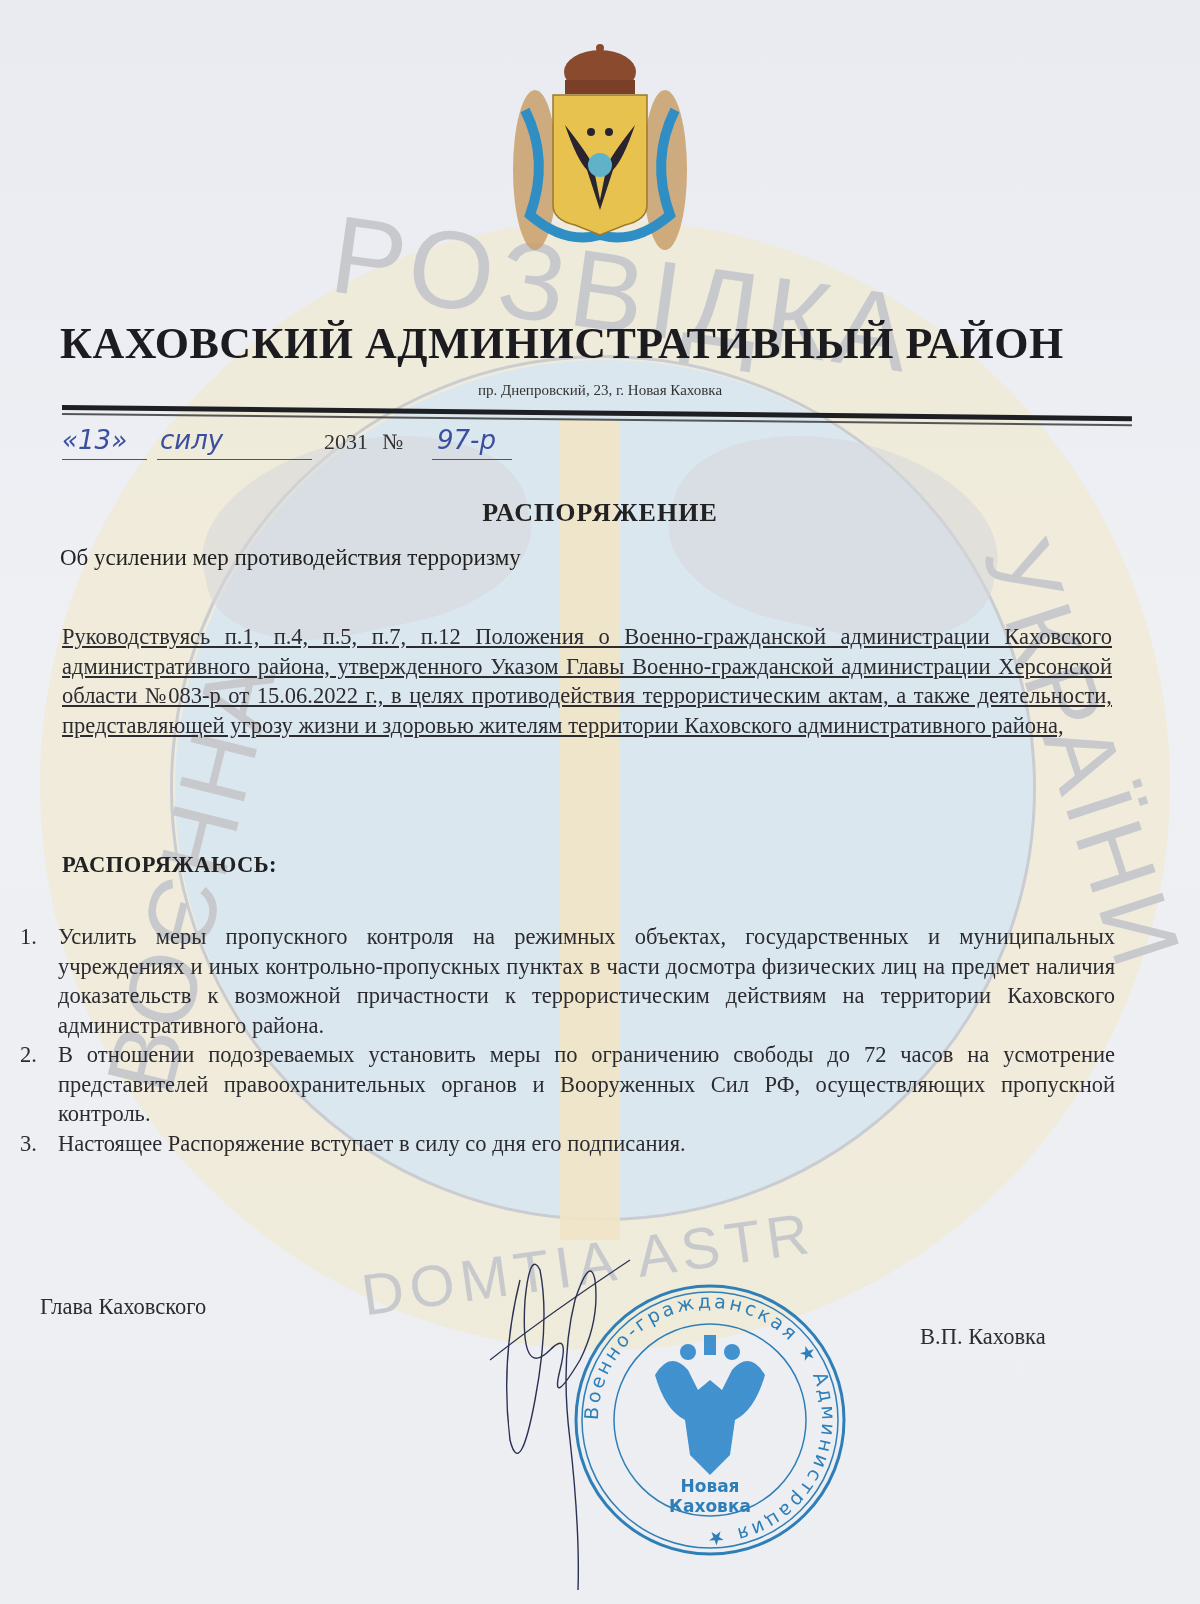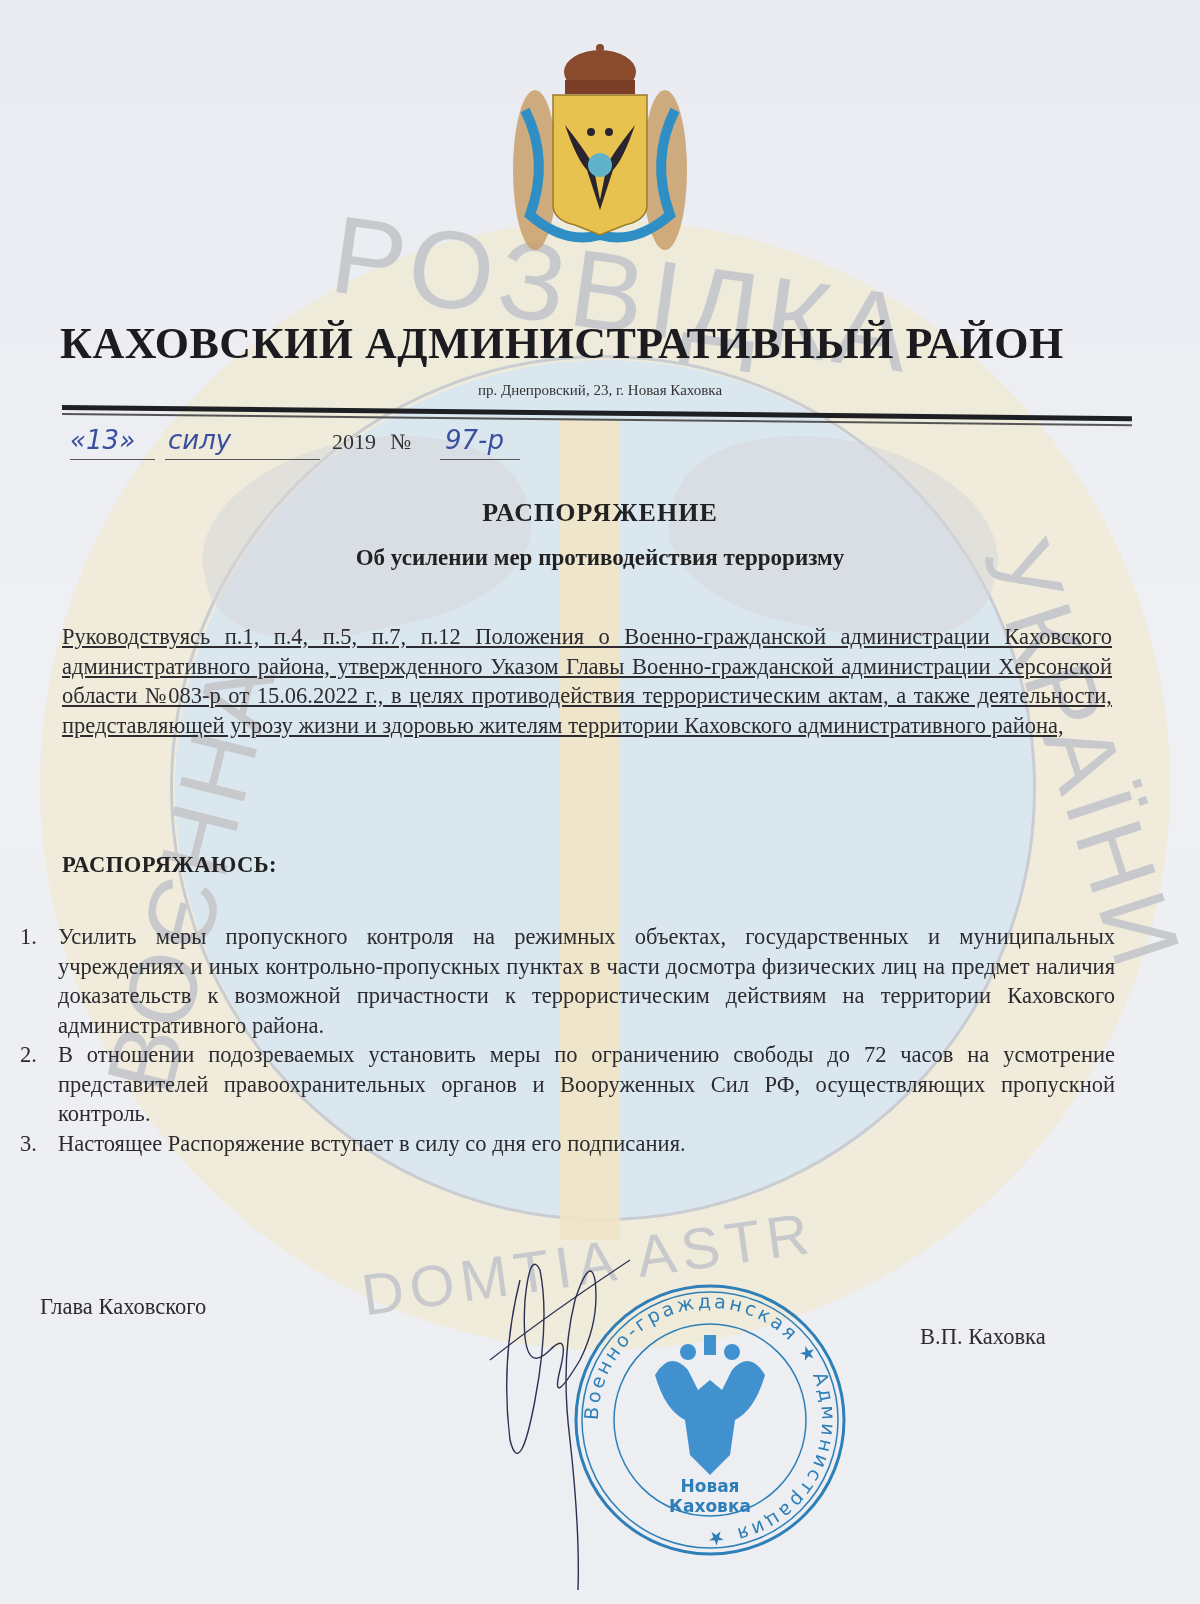--- a/index.html
+++ b/index.html
@@ -68,37 +68,37 @@
     .rule-thick {
       position: absolute; left: 62px; top: 405px; width: 1070px; height: 5px;
       background: #1d1f22; transform: rotate(0.6deg); transform-origin: left;
     }
     .rule-thin {
       position: absolute; left: 62px; top: 413px; width: 1070px; height: 1.5px;
       background: #555; transform: rotate(0.6deg); transform-origin: left;
     }
     .date-line {
       position: absolute; left: 62px; top: 425px; height: 40px; width: 600px;
-      font-size: 26px; color: #3a4fa0; margin-left: 8px;
+      font-size: 26px; color: #3a4fa0;
     }
     .date-line span { position: absolute; top: 0; }
     .hand { font-family: "DejaVu Sans", sans-serif; font-style: italic; }
     .date-day { left: 0px; }
     .date-month { left: 98px; }
     .date-year { left: 262px; color: #333; font-family: "Liberation Serif", serif; font-size: 22px; top: 4px !important; }
     .date-num { left: 375px; }
     .uline { position: absolute; height: 1px; background: #555; top: 34px; }
 
     .doc-type {
       position: absolute; left: 60px; top: 498px; width: 1080px;
       text-align: center; font-size: 26px; font-weight: bold; letter-spacing: 1px; color: #222;
     }
     .doc-subject {
       position: absolute; left: 60px; top: 545px; width: 1080px;
-      text-align: center; font-size: 23px; font-weight: bold; color: #222;
+      text-align: left; font-size: 23px; font-weight: normal; color: #222;
     }
 
     .preamble {
       position: absolute; left: 62px; top: 622px; width: 1050px;
       font-size: 22.5px; line-height: 29.5px; text-align: justify; color: #2b2b30; text-decoration: underline;
     }
 
     .decree {
       position: absolute; left: 62px; top: 852px;
       font-size: 22.5px; font-weight: bold; color: #222; letter-spacing: 0.5px;
@@ -165,21 +165,21 @@
   <div class="header-title">КАХОВСКИЙ АДМИНИСТРАТИВНЫЙ РАЙОН</div>
   <div class="header-address">пр. Днепровский, 23, г. Новая Каховка</div>
   <div class="rule-thick"></div>
   <div class="rule-thin"></div>
 
   <div class="date-line">
     <span class="hand date-day">«13»</span>
     <div class="uline" style="left:0;width:85px"></div>
     <span class="hand date-month">силу</span>
     <div class="uline" style="left:95px;width:155px"></div>
-    <span class="date-year">2019</span>
+    <span class="date-year">2031</span>
     <span style="left:320px;top:4px;color:#333;font-size:22px">№</span>
     <span class="hand date-num">97-р</span>
     <div class="uline" style="left:370px;width:80px"></div>
   </div>
 
   <div class="doc-type">РАСПОРЯЖЕНИЕ</div>
   <div class="doc-subject">Об усилении мер противодействия терроризму</div>
 
   <div class="preamble">Руководствуясь п.1, п.4, п.5, п.7, п.12 Положения о Военно-гражданской администрации Каховского административного района, утвержденного Указом Главы Военно-гражданской администрации Херсонской области №083-р от 15.06.2022 г., в целях противодействия террористическим актам, а также деятельности, представляющей угрозу жизни и здоровью жителям территории Каховского административного района,</div>
 

